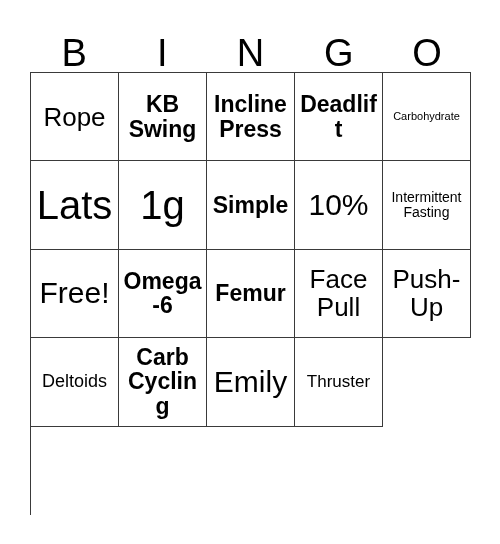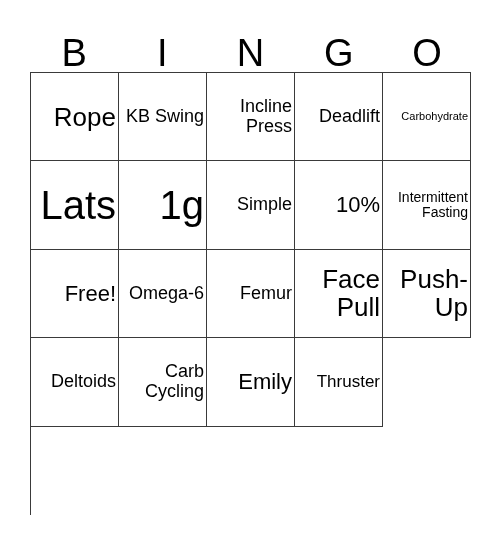--- a/index.html
+++ b/index.html
@@ -68,37 +68,37 @@
     display: flex;
     align-items: center;
     justify-content: center;
     padding: 1px 2px;
     overflow: hidden;
     background: #ffffff;
   }
   .cell-text {
     display: block;
     width: 100%;
-    text-align: right;
+    text-align: center;
     line-height: 1.08;
     word-wrap: break-word;
     overflow-wrap: break-word;
     hyphens: none;
     color: #000000;
   }
 
   
   .fs-xxs  { font-size: 11px; }
   .fs-xs   { font-size: 14px; }
   .fs-s    { font-size: 16px; }
   .fs-sm   { font-size: 17px; }
   .fs-m    { font-size: 18px; }
-  .fs-l    { font-size: 18px; }
+  .fs-l    { font-size: 23px; font-weight: bold; }
   .fs-xl   { font-size: 26px; }
-  .fs-xxl  { font-size: 22px; }
+  .fs-xxl  { font-size: 30px; }
   .fs-huge { font-size: 40px; }
 </style>
 </head>
 <body>
 
 <div class="card">
 
   <div class="header-row">
     <div class="header-cell">B</div>
     <div class="header-cell">I</div>

